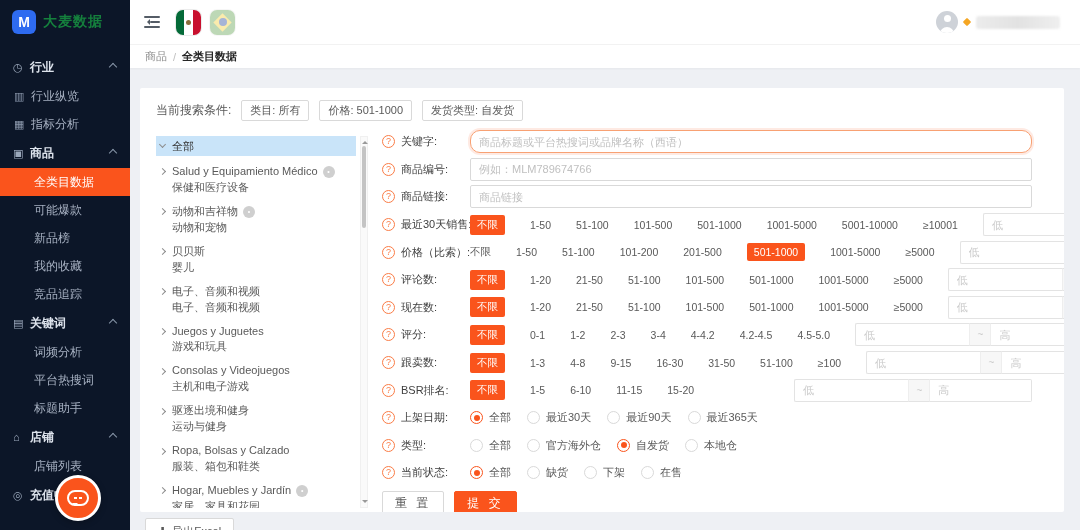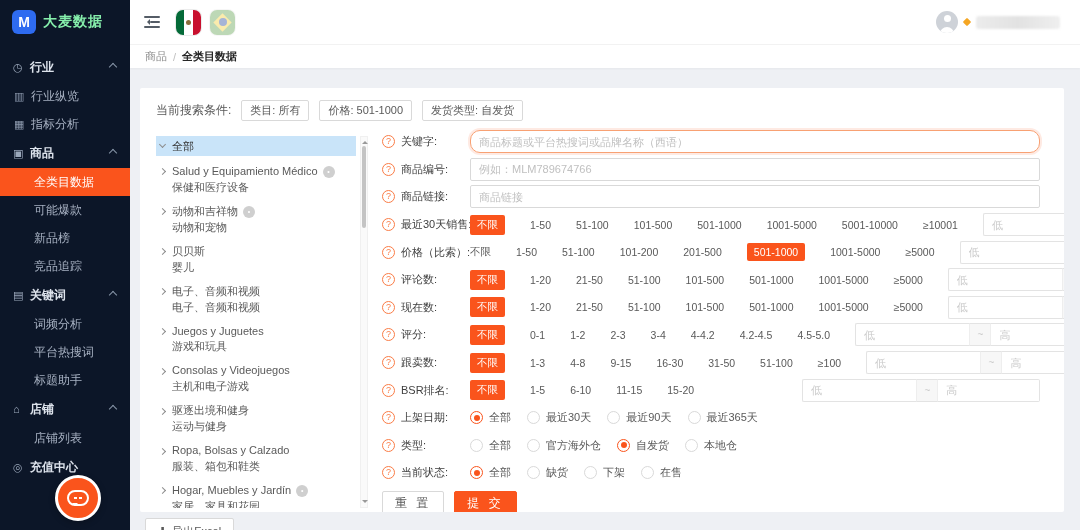--- a/index.html
+++ b/index.html
@@ -5,21 +5,21 @@
   * { margin:0; padding:0; box-sizing:border-box; }
   html,body { width:1080px; height:530px; overflow:hidden; }
   body {
     font-family:"Liberation Sans","DejaVu Sans",sans-serif;
     background:#eef0f4; color:#333; position:relative; font-size:12px;
   }
   
   .sidebar { position:absolute; left:0; top:0; width:130px; height:530px; background:#0c1628; z-index:10; }
   .logo-row { height:44px; display:flex; align-items:center; padding-left:12px; gap:7px; }
   .logo-sq { width:24px; height:24px; border-radius:6px; background:#2e6bf0; color:#fff; font-weight:bold; font-size:14px; display:flex; align-items:center; justify-content:center; }
-  .logo-title { color:#86efac; font-size:14px; font-weight:bold; letter-spacing:1px; }
+  .logo-title { color:#15803d; font-size:14px; font-weight:bold; letter-spacing:1px; }
   .side-menu { margin-top:8px; }
   .side-sec { height:30px; display:flex; align-items:center; padding-left:13px; color:#dde3ec; font-size:12px; font-weight:bold; cursor:pointer; }
   .side-sec .side-ico { width:17px; font-size:11px; font-weight:normal; color:#9aa7ba; }
   .caret-up { width:6px; height:6px; border-left:1.5px solid #8795a8; border-top:1.5px solid #8795a8; transform:rotate(45deg); margin-left:auto; margin-right:14px; }
   .side-item { height:28px; display:flex; align-items:center; padding-left:34px; color:#a7b1c2; font-size:12px; cursor:pointer; }
   .side-item .side-ico { width:17px; margin-left:-20px; font-size:11px; color:#8c99ad; }
   .side-item.active { background:#fa541c; color:#fff; }
   
   .chat-fab { position:absolute; left:55px; top:475px; width:46px; height:46px; border-radius:50%; background:#fa541c; border:3px solid #fff; z-index:20; display:flex; align-items:center; justify-content:center; cursor:pointer; box-shadow:0 2px 6px rgba(0,0,0,.25); }
   .chat-glyph { width:22px; height:16px; border:2px solid #fff; border-radius:8px; position:relative; display:flex; align-items:center; justify-content:center; gap:2px; }
@@ -44,21 +44,21 @@
   .top-right { margin-left:auto; display:flex; align-items:center; gap:6px; }
   .avatar { width:22px; height:22px; border-radius:50%; background:#ced2d8; position:relative; overflow:hidden; cursor:pointer; }
   .avatar::before { content:''; position:absolute; left:50%; top:4px; width:7px; height:7px; margin-left:-3.5px; border-radius:50%; background:#fff; }
   .avatar::after { content:''; position:absolute; left:50%; bottom:-3px; width:14px; height:9px; margin-left:-7px; border-radius:7px 7px 0 0; background:#fff; }
   .pen-dot { width:6px; height:6px; background:#f5a623; transform:rotate(45deg); border-radius:1px; }
   .name-blur { width:84px; height:13px; border-radius:3px; background:linear-gradient(90deg,#ececec,#e2e2e2,#efefef); filter:blur(1.2px); }
   .breadcrumb { height:24px; background:#fff; border-top:1px solid #f2f2f2; box-shadow:0 1px 2px rgba(0,0,0,.04); display:flex; align-items:center; padding-left:15px; font-size:11px; color:#8c8c8c; position:relative; z-index:2; }
   .breadcrumb .sep { margin:0 6px; color:#bfbfbf; }
   .breadcrumb .cur { color:#262626; font-weight:bold; }
   .content { position:absolute; top:68px; left:0; right:0; bottom:0; background:#eef0f4; }
-  .card { background:#fff; border-radius:2px; margin:20px 16px 0 10px; height:424px; padding:10px 24px 8px 16px; overflow:hidden; }
+  .card { background:#fff; border-radius:2px; margin:20px 16px 0 10px; height:424px; padding:10px 32px 8px 16px; overflow:hidden; }
   
   .cond-row { display:flex; align-items:center; gap:10px; font-size:12px; color:#595959; height:24px; }
   .cond-tag { border:1px solid #d9d9d9; border-radius:2px; padding:2px 8px; font-size:11px; color:#595959; background:#fff; cursor:pointer; white-space:nowrap; }
   
   .card-body { display:flex; align-items:flex-start; margin-top:6px; }
   .tree-wrap { width:212px; position:relative; padding-right:12px; margin-top:8px; height:372px; overflow:hidden; flex:none; }
   .tree-root { height:20px; background:#c9e4f9; display:flex; align-items:center; padding-left:4px; font-size:11px; color:#333; cursor:pointer; margin-bottom:4px; }
   .chev { display:inline-block; width:5px; height:5px; border-right:1.3px solid #8c8c8c; border-bottom:1.3px solid #8c8c8c; margin-right:7px; flex:none; }
   .chev.right { transform:rotate(-45deg); }
   .chev.down  { transform:rotate(45deg); margin-top:-3px; }
@@ -129,20 +129,23 @@
       <div class="side-item active">
         <span>全类目数据</span>
       </div>
       <div class="side-item">
         <span>可能爆款</span>
       </div>
       <div class="side-item">
         <span>新品榜</span>
       </div>
       <div class="side-item">
+        <span>我的收藏</span>
+      </div>
+      <div class="side-item">
         <span>竞品追踪</span>
       </div>
       <div class="side-sec">
         <span class="side-ico">▤</span>
         <span>关键词</span>
         <span class="caret-up"></span>
       </div>
       <div class="side-item">
         <span>词频分析</span>
       </div>

